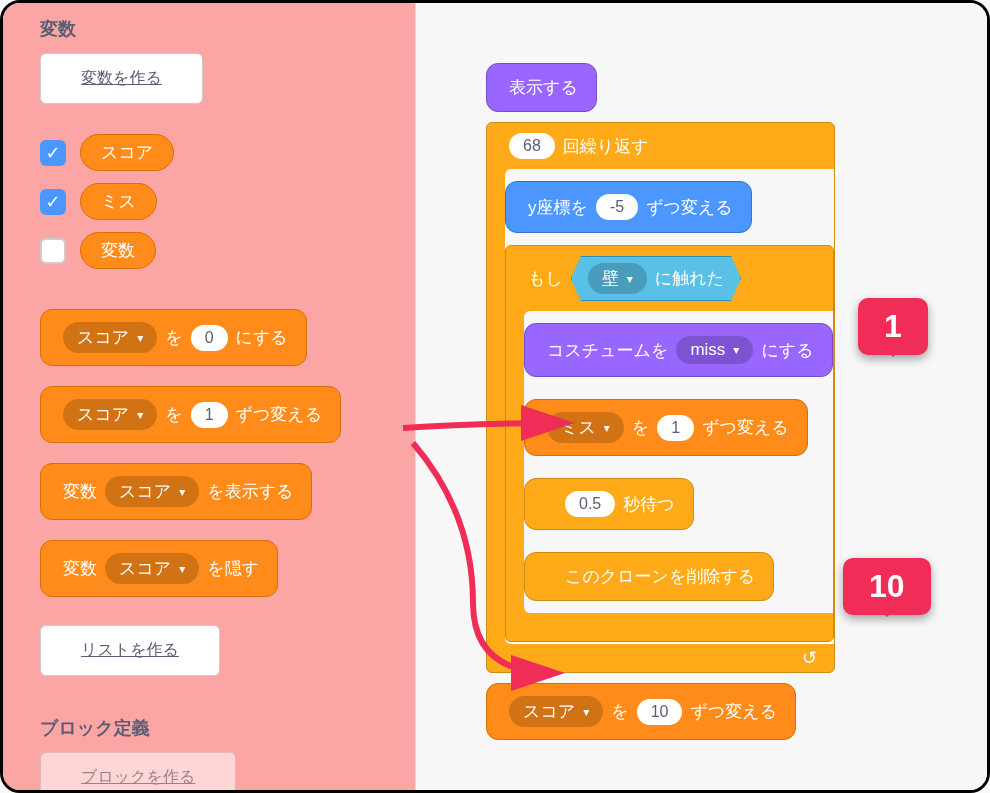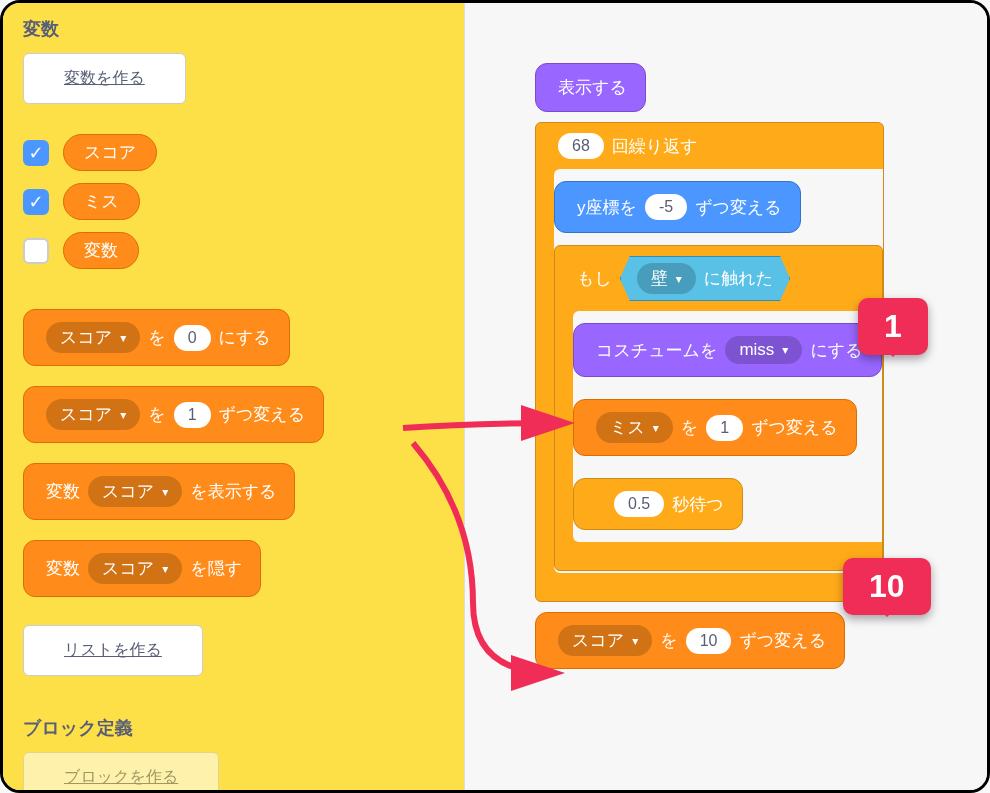--- a/index.html
+++ b/index.html
@@ -11,23 +11,23 @@
   overflow: hidden;
   position: relative;
   border: 3px solid #000;
   border-radius: 20px;
 }
 .wrap {
   display: flex;
   height: 100%;
 }
 .palette {
-  width: 462px;
-  padding: 10px 20px 10px 20px;
-  background: #fde047;
+  width: 413px;
+  padding: 10px 20px 10px 37px;
+  background: #fca5a5;
   border-right: 1px solid #ddd;
   position: relative;
 }
 .workspace {
   flex: 1;
   background: #f7f7f7;
   position: relative;
   overflow: hidden;
 }
 .cat-label {
@@ -316,20 +316,21 @@
                     <span class="chev">▾</span>
                   </span>
                 <span>を</span>
                 <span class="ovalinput">1</span>
                 <span>ずつ変える</span>
               </div>
               <div class="block control">
                 <span class="ovalinput">0.5</span>
                 <span>秒待つ</span>
               </div>
+              <div class="block control">このクローンを削除する</div>
             </div>
             <div class="cblk-foot"></div>
           </div>
 
         </div>
         <div class="cblk-foot">
             <span class="loop-icon">↻</span>
           </div>
       </div>
 

